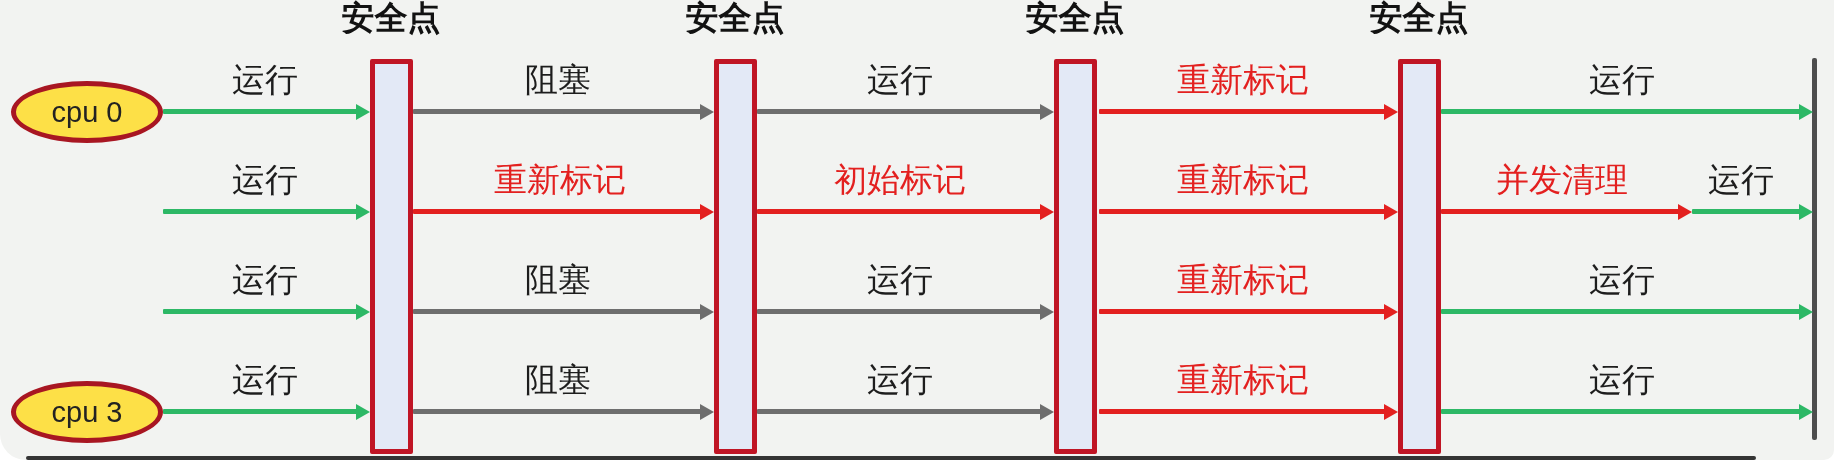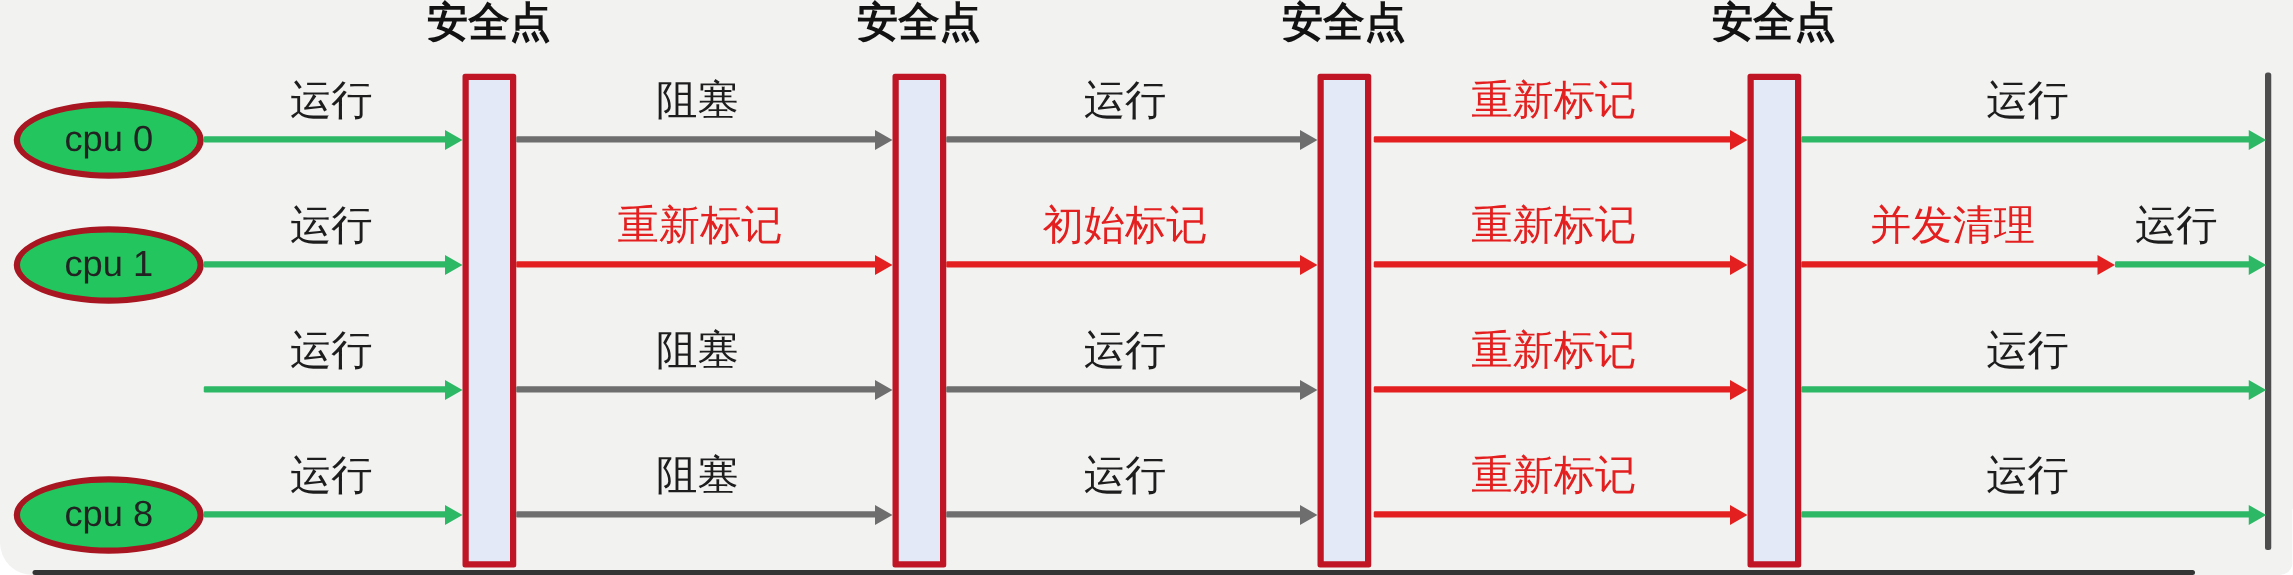--- a/index.html
+++ b/index.html
@@ -18,21 +18,21 @@
     border:5px solid var(--bar-border,#c01525);border-radius:2px;
   }
   .sp-label{
     position:absolute;top:-2px;transform:translateX(-50%);
     font-size:33px;font-weight:600;color:#121212;white-space:nowrap;line-height:40px;
   }
   
   .cpu{
     position:absolute;left:11px;width:152px;height:62px;box-sizing:border-box;
     border:5px solid var(--cpu-border,#a81622);border-radius:50%;
-    background:#22c55e;display:flex;align-items:center;justify-content:center;
+    background:#fde047;display:flex;align-items:center;justify-content:center;
     font-size:29px;color:#222;
   }
   
   .seg{position:absolute;height:16px;}
   .seg .line{position:absolute;left:0;right:9px;top:5px;height:5px;border-radius:1px;}
   .seg .head{
     position:absolute;right:0;top:0;width:0;height:0;
     border-top:8px solid transparent;border-bottom:8px solid transparent;
     border-left:14px solid;
   }
@@ -70,22 +70,21 @@
     <div class="sp-label" style="left:1419px">安全点</div>
 
     <div class="bar" style="left:370px"></div>
     <div class="bar" style="left:714px"></div>
     <div class="bar" style="left:1054px"></div>
     <div class="bar" style="left:1398px"></div>
 
     <div class="end-line"></div>
 
     <div class="cpu" style="top:81px">cpu 0</div>
-    <div class="cpu" style="top:181px">cpu 1</div>
-    <div class="cpu" style="top:381px">cpu 8</div>
+    <div class="cpu" style="top:381px">cpu 3</div>
 
     <div class="seg c-green" style="left:163px;top:104px;width:207px">
         <div class="line"></div>
         <div class="head"></div>
       </div>
     <div class="seg c-gray" style="left:413px;top:104px;width:301px">
         <div class="line"></div>
         <div class="head"></div>
       </div>
     <div class="seg c-gray" style="left:757px;top:104px;width:297px">

